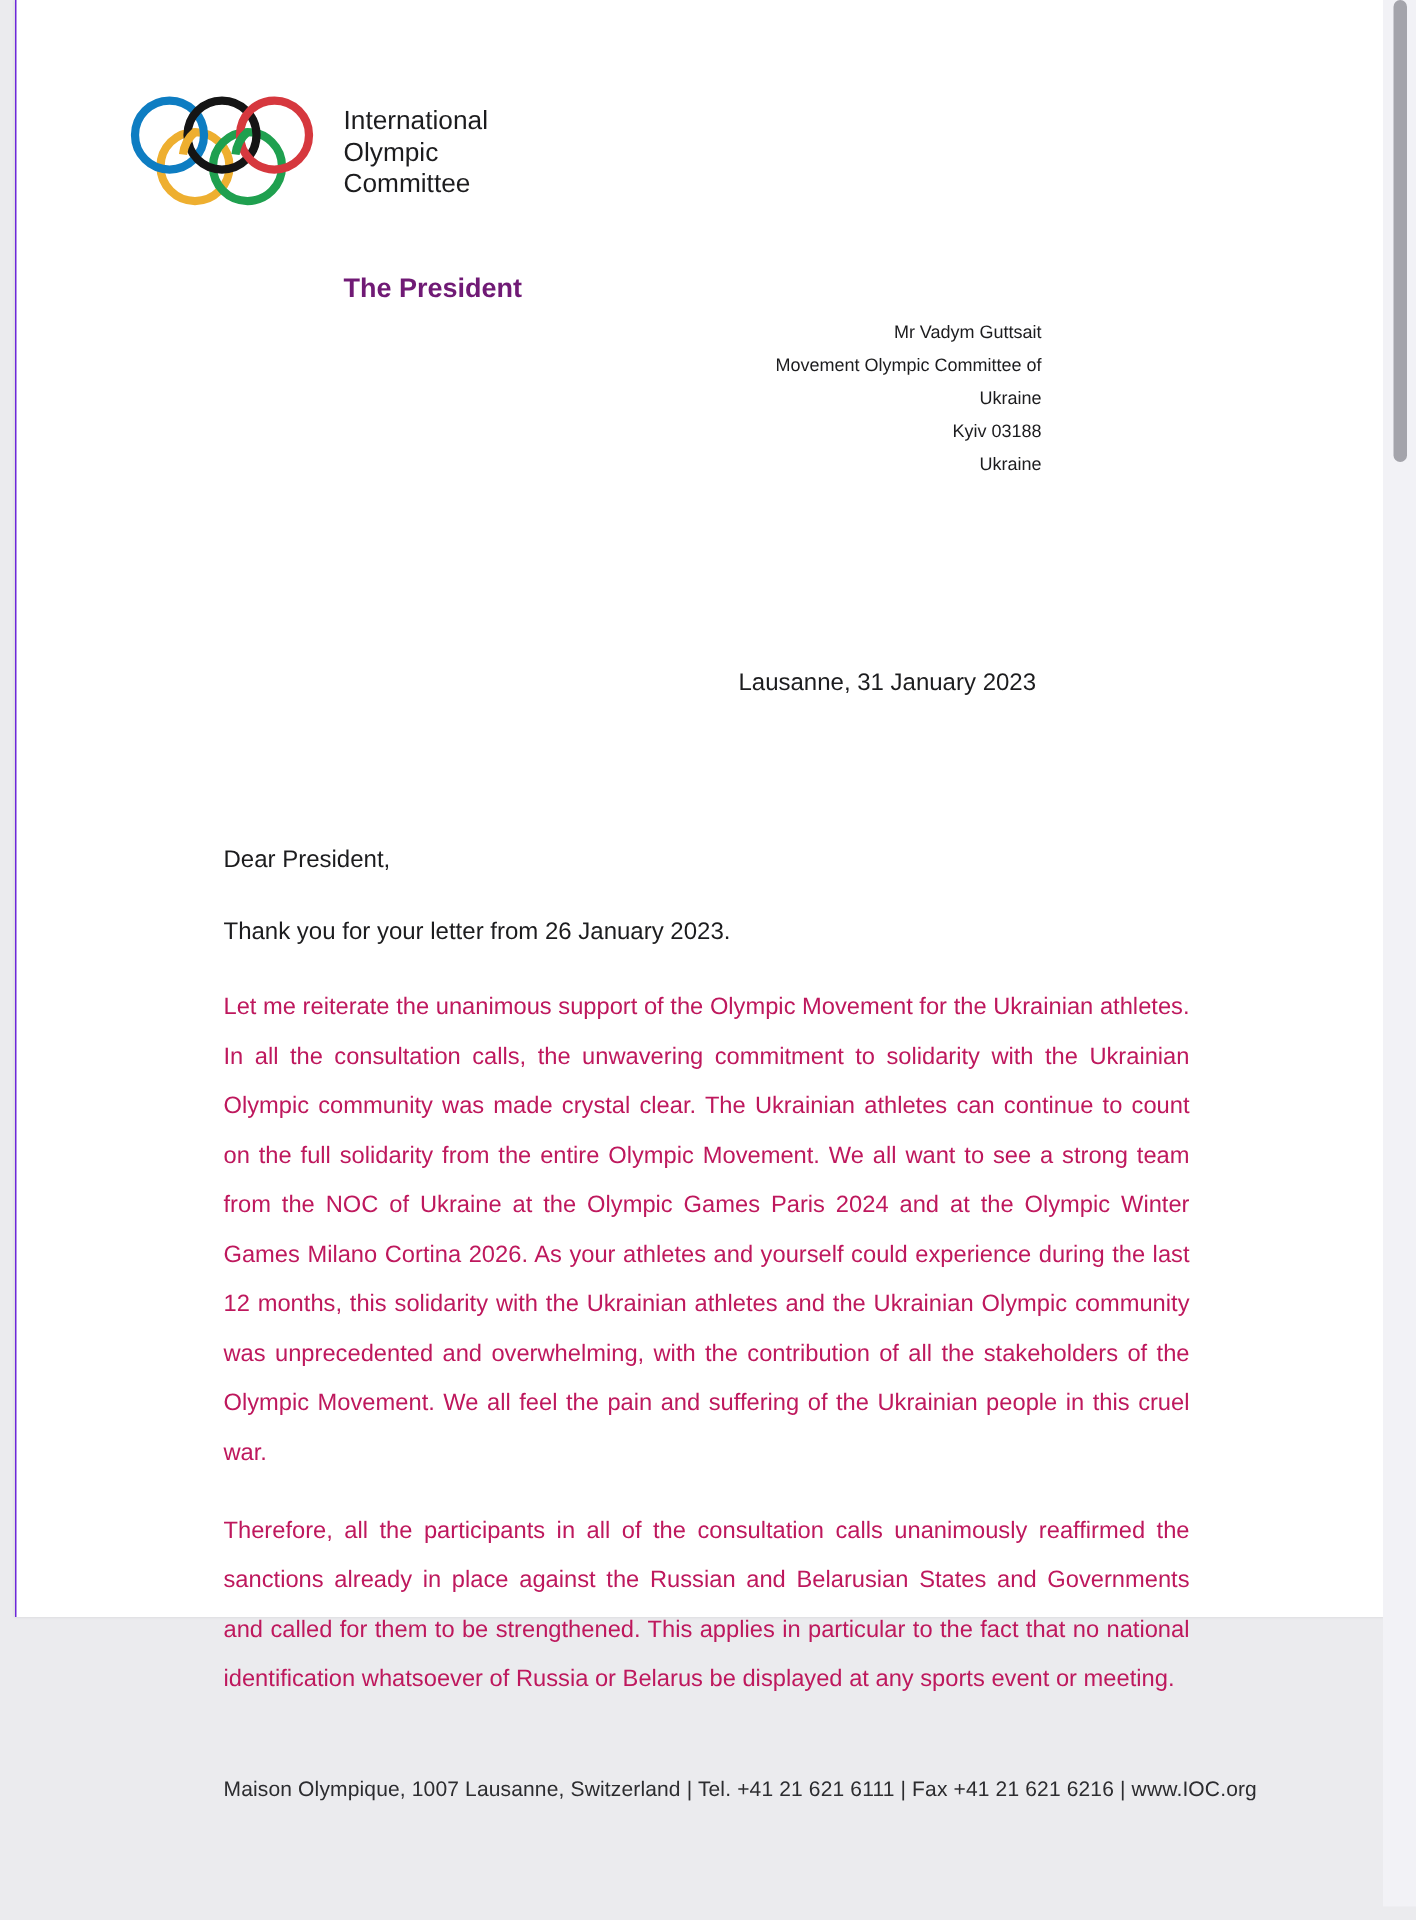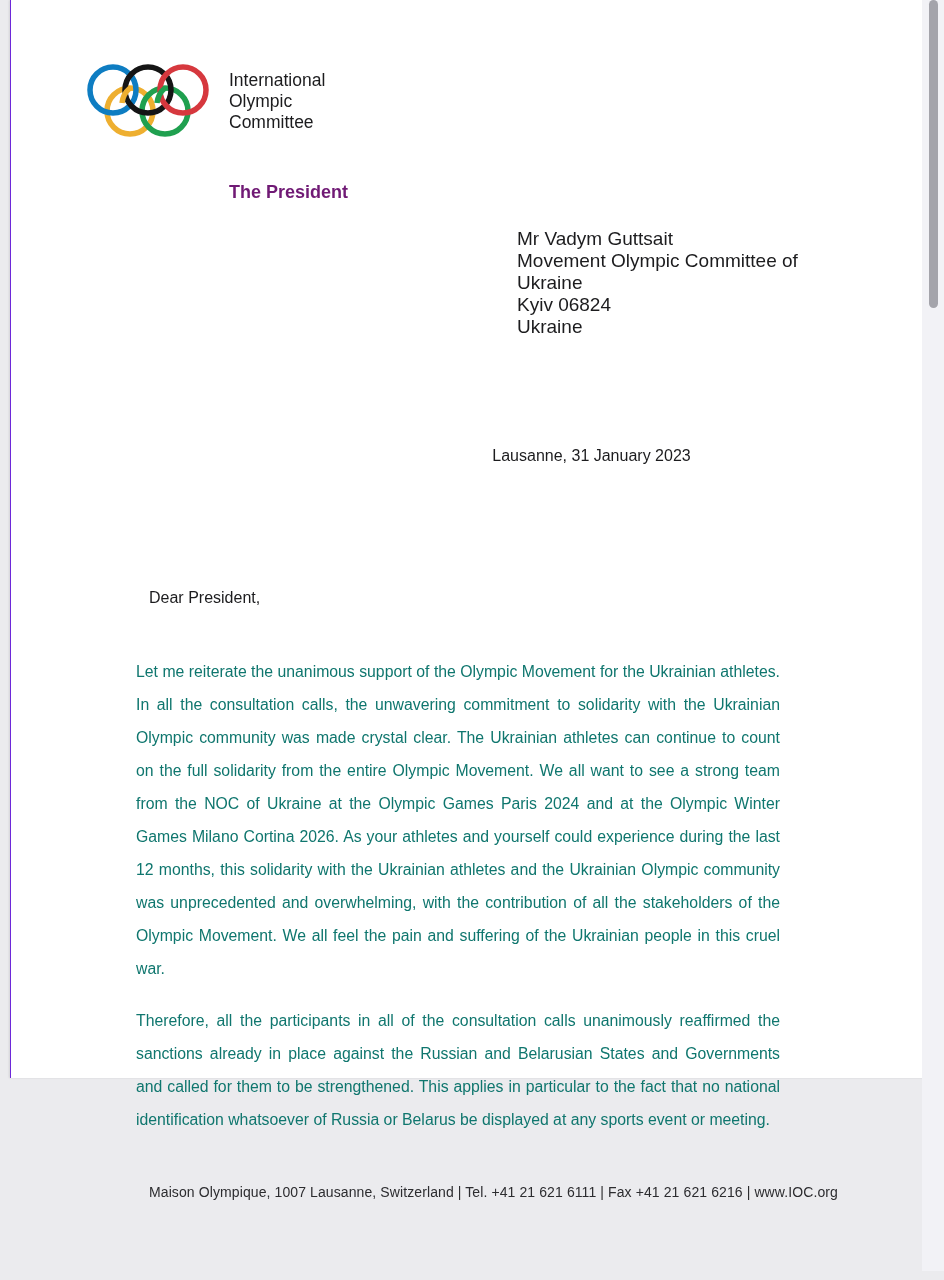--- a/index.html
+++ b/index.html
@@ -51,55 +51,55 @@
     top: 148px;
     font-size: 18px;
     font-weight: bold;
     color: #701a75;
     margin-top: 34px;
   }
   
   .recipient {
     position: absolute;
     left: 506px;
-    top: 228px;
-    font-size: 19px;
+    top: 210px;
+    font-size: 12px;
     line-height: 22px;
+    text-align: right;
   }
   
   .dateline {
     position: absolute;
     left: 380px;
     top: 447px;
     width: 401px;
     text-align: center;
     font-size: 16px;
   }
   
   .salutation {
     position: absolute;
     left: 138px;
     top: 565px;
     font-size: 16px;
-    margin-top: 24px;
   }
   .thanks {
     position: absolute;
     left: 138px;
     top: 613px;
     font-size: 16px;
   }
   .para {
     position: absolute;
-    left: 125px;
+    left: 138px;
     width: 644px;
     font-size: 15.8px;
     line-height: 33px;
     text-align: justify;
-    color: #0f766e;
+    color: #be185d;
   }
   .para-1 { top: 655px; }
   .para-2 { top: 1004px; }
   
   .footer {
     position: absolute;
     left: 138px;
     top: 1184px;
     font-size: 14px;
     color: #2c2c2f;
@@ -152,27 +152,28 @@
 
     <div class="org-name">International
 Olympic
 Committee</div>
     <div class="role">The President</div>
 
     <div class="recipient">
       <div>Mr Vadym Guttsait</div>
       <div>Movement Olympic Committee of</div>
       <div>Ukraine</div>
-      <div>Kyiv 06824</div>
+      <div>Kyiv 03188</div>
       <div>Ukraine</div>
     </div>
 
     <div class="dateline">Lausanne, 31 January 2023</div>
 
     <div class="salutation">Dear President,</div>
+    <div class="thanks">Thank you for your letter from 26 January 2023.</div>
     <div class="para para-1">Let me reiterate the unanimous support of the Olympic Movement for the Ukrainian athletes. In all the consultation calls, the unwavering commitment to solidarity with the Ukrainian Olympic community was made crystal clear. The Ukrainian athletes can continue to count on the full solidarity from the entire Olympic Movement. We all want to see a strong team from the NOC of Ukraine at the Olympic Games Paris 2024 and at the Olympic Winter Games Milano Cortina 2026. As your athletes and yourself could experience during the last 12 months, this solidarity with the Ukrainian athletes and the Ukrainian Olympic community was unprecedented and overwhelming, with the contribution of all the stakeholders of the Olympic Movement. We all feel the pain and suffering of the Ukrainian people in this cruel war.</div>
     <div class="para para-2">Therefore, all the participants in all of the consultation calls unanimously reaffirmed the sanctions already in place against the Russian and Belarusian States and Governments and called for them to be strengthened. This applies in particular to the fact that no national identification whatsoever of Russia or Belarus be displayed at any sports event or meeting.</div>
 
     <div class="footer">Maison Olympique, 1007 Lausanne, Switzerland | Tel. +41 21 621 6111 | Fax +41 21 621 6216 | www.IOC.org</div>
   </div>
 
   <div class="bottom-strip"></div>
 
   <div class="scrollbar-track">
     <div class="scrollbar-thumb"></div>

